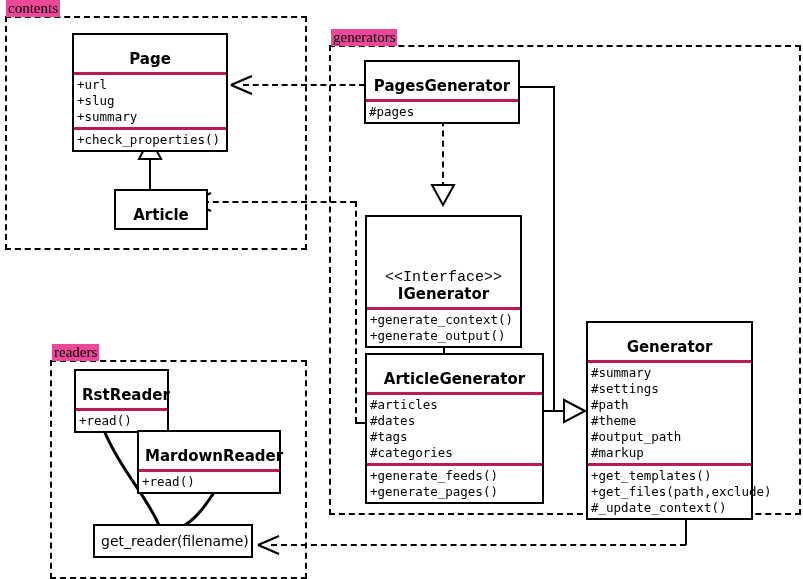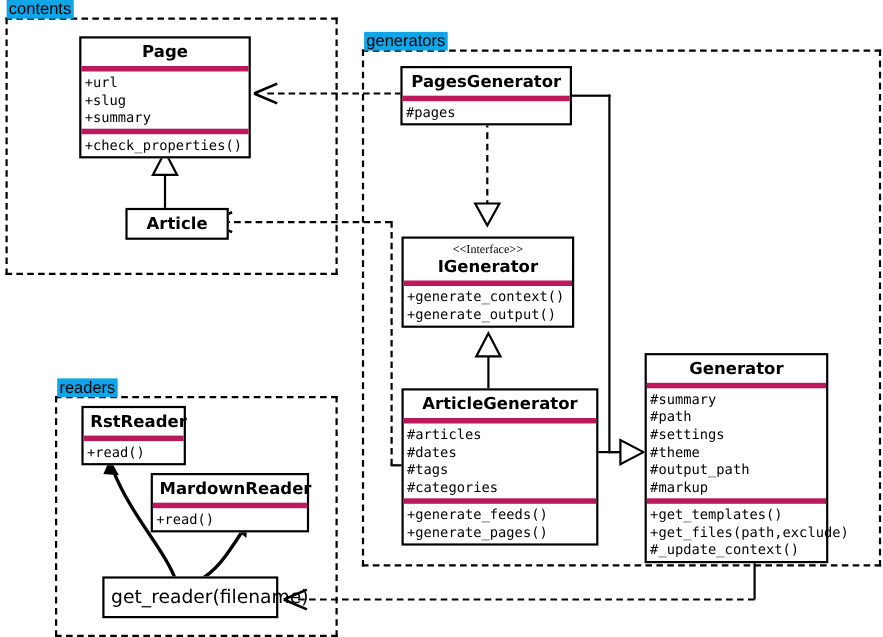--- a/index.html
+++ b/index.html
@@ -1,38 +1,38 @@
 <!DOCTYPE html>
 <html><head>
 <meta charset="utf-8">
 <title>UML Class Diagram</title>
 <style>
   html,body{margin:0;padding:0;background:#ffffff;}
   body{font-family:"DejaVu Sans",sans-serif;}
   #canvas{position:relative;width:803px;height:579px;background:#ffffff;overflow:hidden;}
   .pkg-box{position:absolute;box-sizing:border-box;
            border:2px dashed #000;border-style:dashed;}
-  .pkg-label{position:absolute;font-family:Liberation Sans, sans-serif;
+  .pkg-label{position:absolute;font-family:Liberation Serif, serif;
              font-size:15px;color:#000;white-space:nowrap;
-             background:#0ea5e9;padding:0 2px;z-index:6;}
+             background:#ec4899;padding:0 2px;z-index:6;}
 
   
   .cls{position:absolute;box-sizing:border-box;border:2px solid #000;
        background:#ffffff;z-index:10;}
   .cls-name{font-family:"DejaVu Sans",sans-serif;font-weight:bold;
             font-size:15px;text-align:center;color:#000;
-            padding:4px 6px 5px 6px;line-height:1.08;}
-  .cls-stereo{font-family:Liberation Serif, serif;
-              font-weight:normal;font-size:11px;text-align:center;
-              display:block;line-height:1.15;}
-  .cls-sep{border-top:5px solid #be185d;}
+            padding:16px 6px 5px 6px;line-height:1.08;}
+  .cls-stereo{font-family:Liberation Mono, monospace;
+              font-weight:normal;font-size:15px;text-align:center;
+              display:block;line-height:1.15;margin-top:36px;}
+  .cls-sep{border-top:3px solid #be185d;}
   .cls-sec{font-family:"DejaVu Sans Mono",monospace;font-size:12.5px;
            color:#000;padding:2px 2px 2px 3px;line-height:1.28;}
   .cls-sec div{white-space:nowrap;}
-  .plain-name{font-family:"DejaVu Sans",sans-serif;font-size:17px;
+  .plain-name{font-family:"DejaVu Sans",sans-serif;font-size:14px;
               font-weight:normal;text-align:center;padding:7px 6px;}
 
   
   .ln{position:absolute;background:#000;z-index:4;}
   .hl{height:2px;}
   .vl{width:2px;}
   .dl-h{position:absolute;height:0;border-top:2px dashed #000;z-index:4;}
   .dl-v{position:absolute;width:0;border-left:2px dashed #000;z-index:4;}
   svg.ov{position:absolute;left:0;top:0;width:803px;height:579px;
          z-index:5;pointer-events:none;}
@@ -143,22 +143,22 @@
     <div class="cls-sec cls-sep">
       <div>+generate_feeds()</div>
       <div>+generate_pages()</div>
     </div>
   </div>
 
   <div class="cls" style="left:586px;top:321px;width:167px;">
     <div class="cls-name">Generator</div>
     <div class="cls-sec cls-sep">
       <div>#summary</div>
+      <div>#settings</div>
       <div>#path</div>
-      <div>#settings</div>
       <div>#theme</div>
       <div>#output_path</div>
       <div>#markup</div>
     </div>
     <div class="cls-sec cls-sep">
       <div>+get_templates()</div>
       <div>+get_files(path,exclude)</div>
       <div>#_update_context()</div>
     </div>
   </div>

